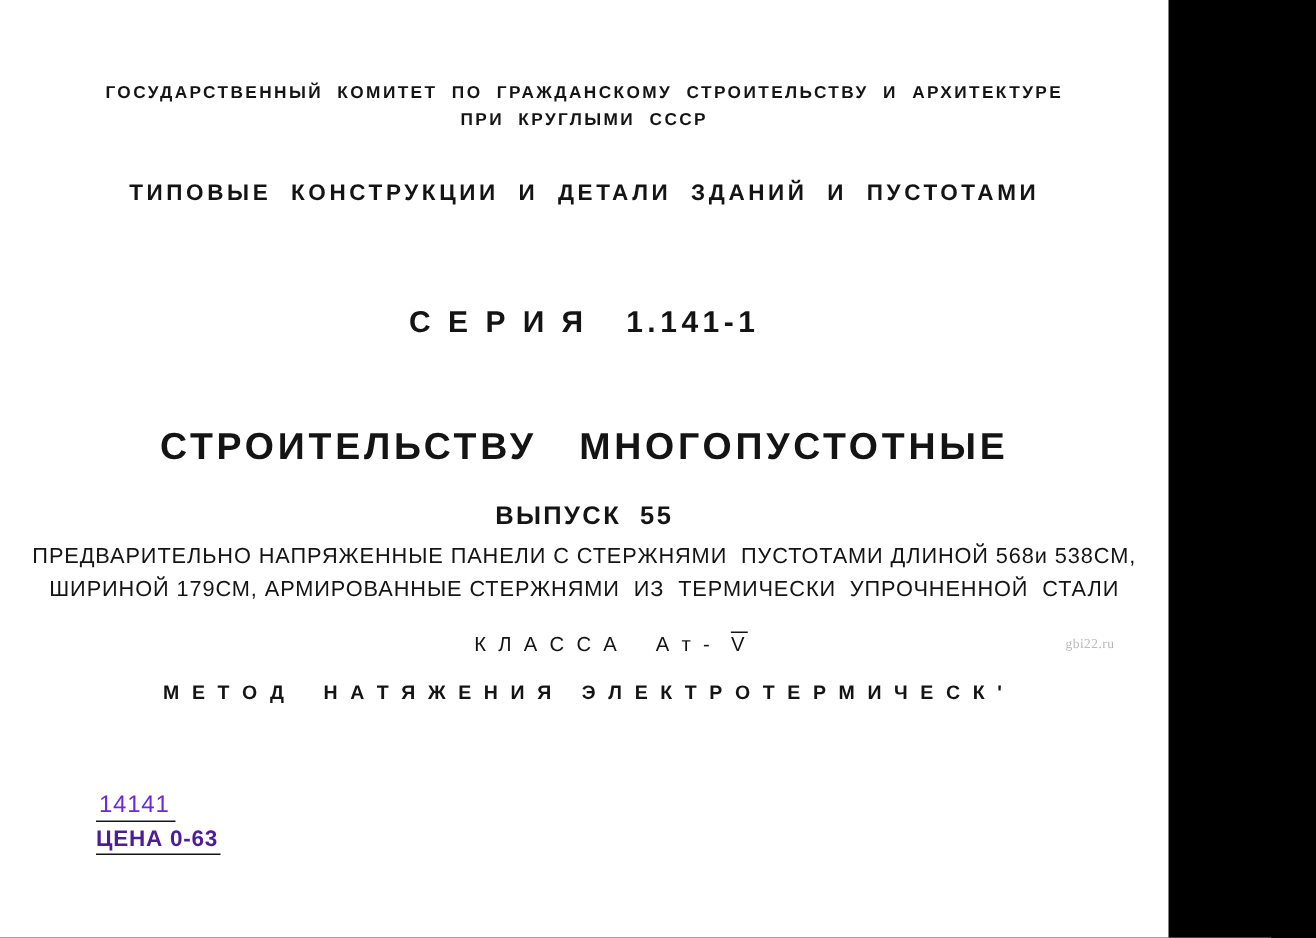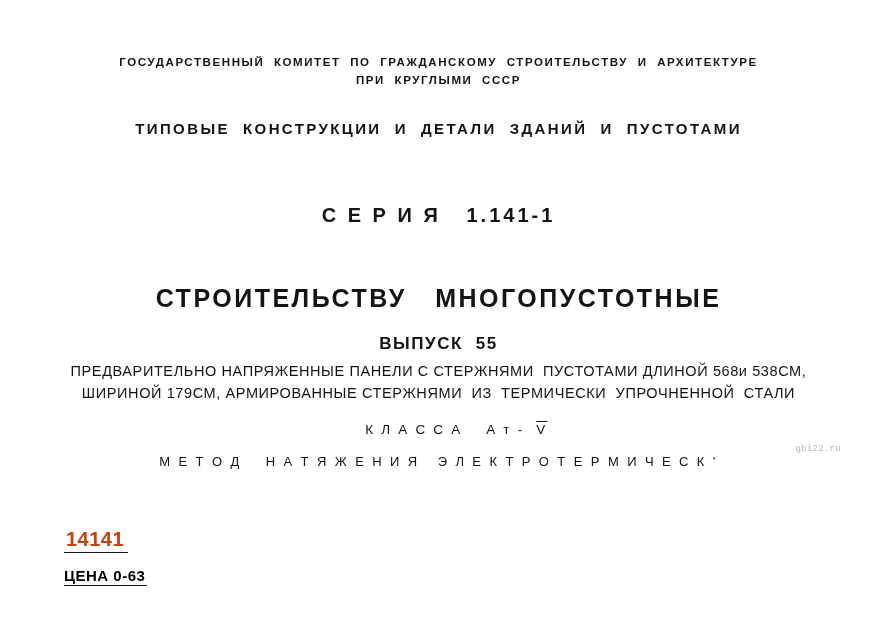--- a/index.html
+++ b/index.html
@@ -7,21 +7,21 @@
     padding: 0;
     background: #000;
   }
   body {
     width: 877px;
     height: 625px;
     overflow: hidden;
   }
   #page {
     position: relative;
-    width: 877px;
+    width: 779px;
     height: 625px;
     background: #ffffff;
     font-family: "Liberation Sans", sans-serif;
     color: #111111;
     box-sizing: border-box;
   }
   
   #paper {
     position: absolute;
     left: 8px;
@@ -78,55 +78,55 @@
     font-weight: 500;
   }
   .desc-class {
     font-size: 13.5px;
     letter-spacing: 2.2px;
     font-weight: 400;
   }
   .method {
     font-size: 13px;
     letter-spacing: 2.4px;
-    font-weight: 400;
+    font-weight: 700;
   }
   .u {
     text-decoration: overline;
   }
   #watermark {
     position: absolute;
     right: 28px;
-    top: 436px;
+    top: 416px;
     font-size: 9px;
     color: #b9b9b9;
     letter-spacing: 0.3px;
-    font-family: Liberation Mono, monospace;
+    font-family: Liberation Serif, serif;
   }
   #stamp {
     position: absolute;
     left: 56px;
     top: 520px;
     text-align: left;
   }
   #stamp .code {
-    font-size: 20px;
+    font-size: 16px;
     letter-spacing: 0.5px;
-    font-weight: 700;
-    color: #c2410c;
+    font-weight: 400;
+    color: #6d28d9;
     border-bottom: 1.5px solid #141414;
     display: inline-block;
     padding: 0 4px 1px 2px;
   }
   #stamp .price {
     font-size: 15px;
     letter-spacing: 0.5px;
     font-weight: 600;
-    color: #000000;
-    margin-top: 14px;
+    color: #4c1d95;
+    margin-top: 3px;
     display: inline-block;
     border-bottom: 1.5px solid #141414;
     padding: 0 2px 1px 0px;
   }
 </style>
 </head>
 <body>
 
 <div id="page">
   <div id="paper">

